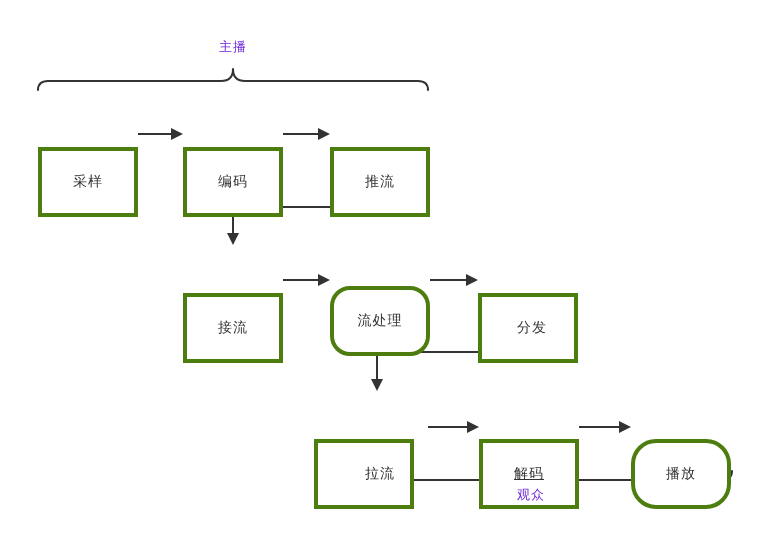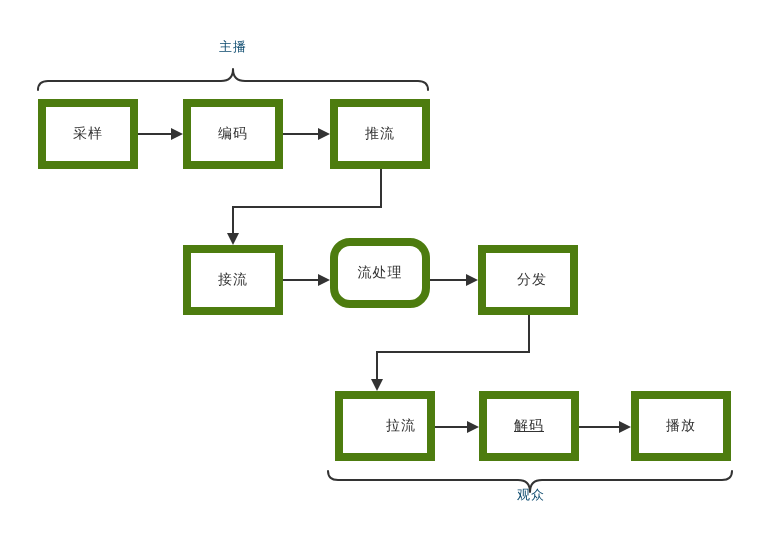--- a/index.html
+++ b/index.html
@@ -20,49 +20,50 @@
     left: 0;
     top: 0;
     width: 763px;
     height: 558px;
   }
   .node {
     position: absolute;
     width: 100px;
     height: 70px;
     box-sizing: border-box;
-    border: 8px solid #4d7c0f;
+    border: 4px solid #4d7c0f;
     background: #ffffff;
     display: flex;
     align-items: center;
     justify-content: center;
     font-size: 14px;
     color: #333333;
     letter-spacing: 1px;
     cursor: default;
+    margin-top: 48px;
   }
   
   .n0 { left: 38px;  top: 99px; }
   .n1 { left: 183px; top: 99px; }
   .n2 { left: 330px; top: 99px; text-align: right; }
   
   .n3 { left: 183px; top: 245px; }
   .n4 { left: 330px; top: 238px; border-radius: 20px; }
   .n5 { left: 478px; top: 245px; padding-left: 8px; }
   
-  .n6 { left: 335px; top: 391px; padding-left: 32px; }
+  .n6 { left: 314px; top: 391px; padding-left: 32px; }
   .n7 { left: 479px; top: 391px; text-decoration: underline; }
-  .n8 { left: 631px; top: 391px; }
+  .n8 { left: 631px; top: 391px; border-radius: 25px; }
 
   .group-label {
     position: absolute;
     width: 80px;
     text-align: center;
     font-size: 13px;
-    color: #0c4a6e;
+    color: #6d28d9;
     letter-spacing: 1px;
   }
   .group-label.top    { left: 193px; top: 38px; }
   .group-label.bottom { left: 491px; top: 486px; }
 </style>
 </head>
 <body>
 
 <div class="canvas">
 

